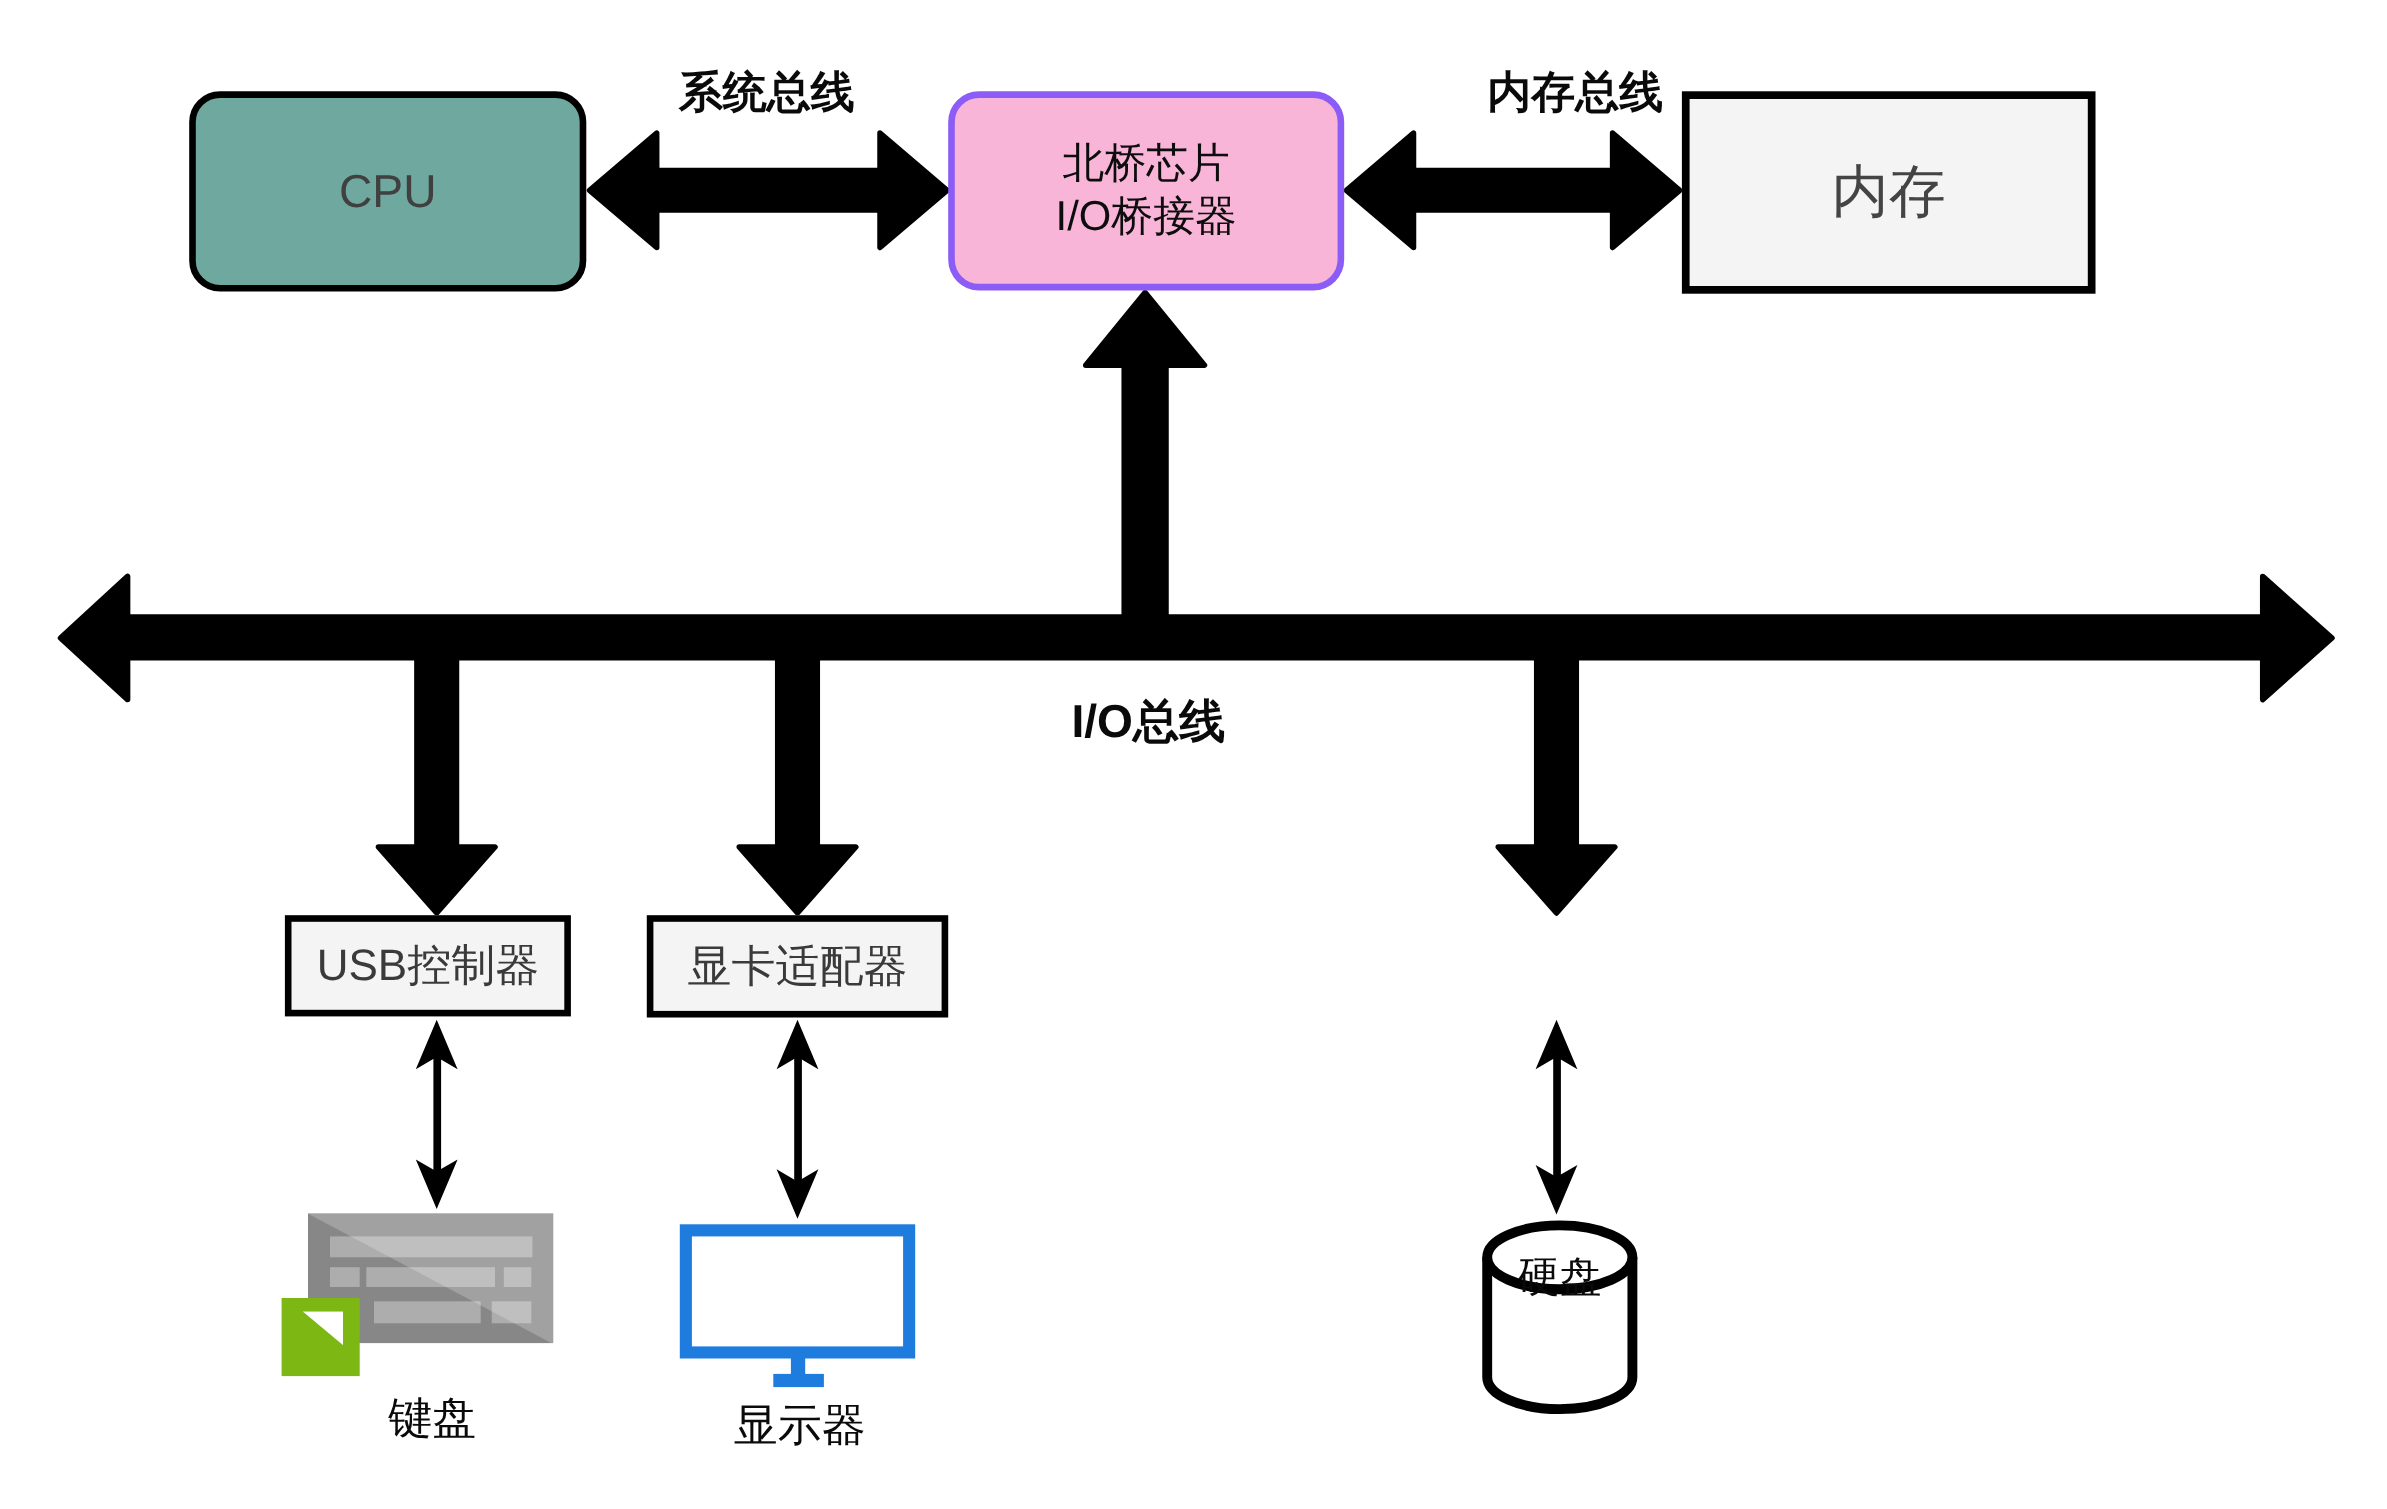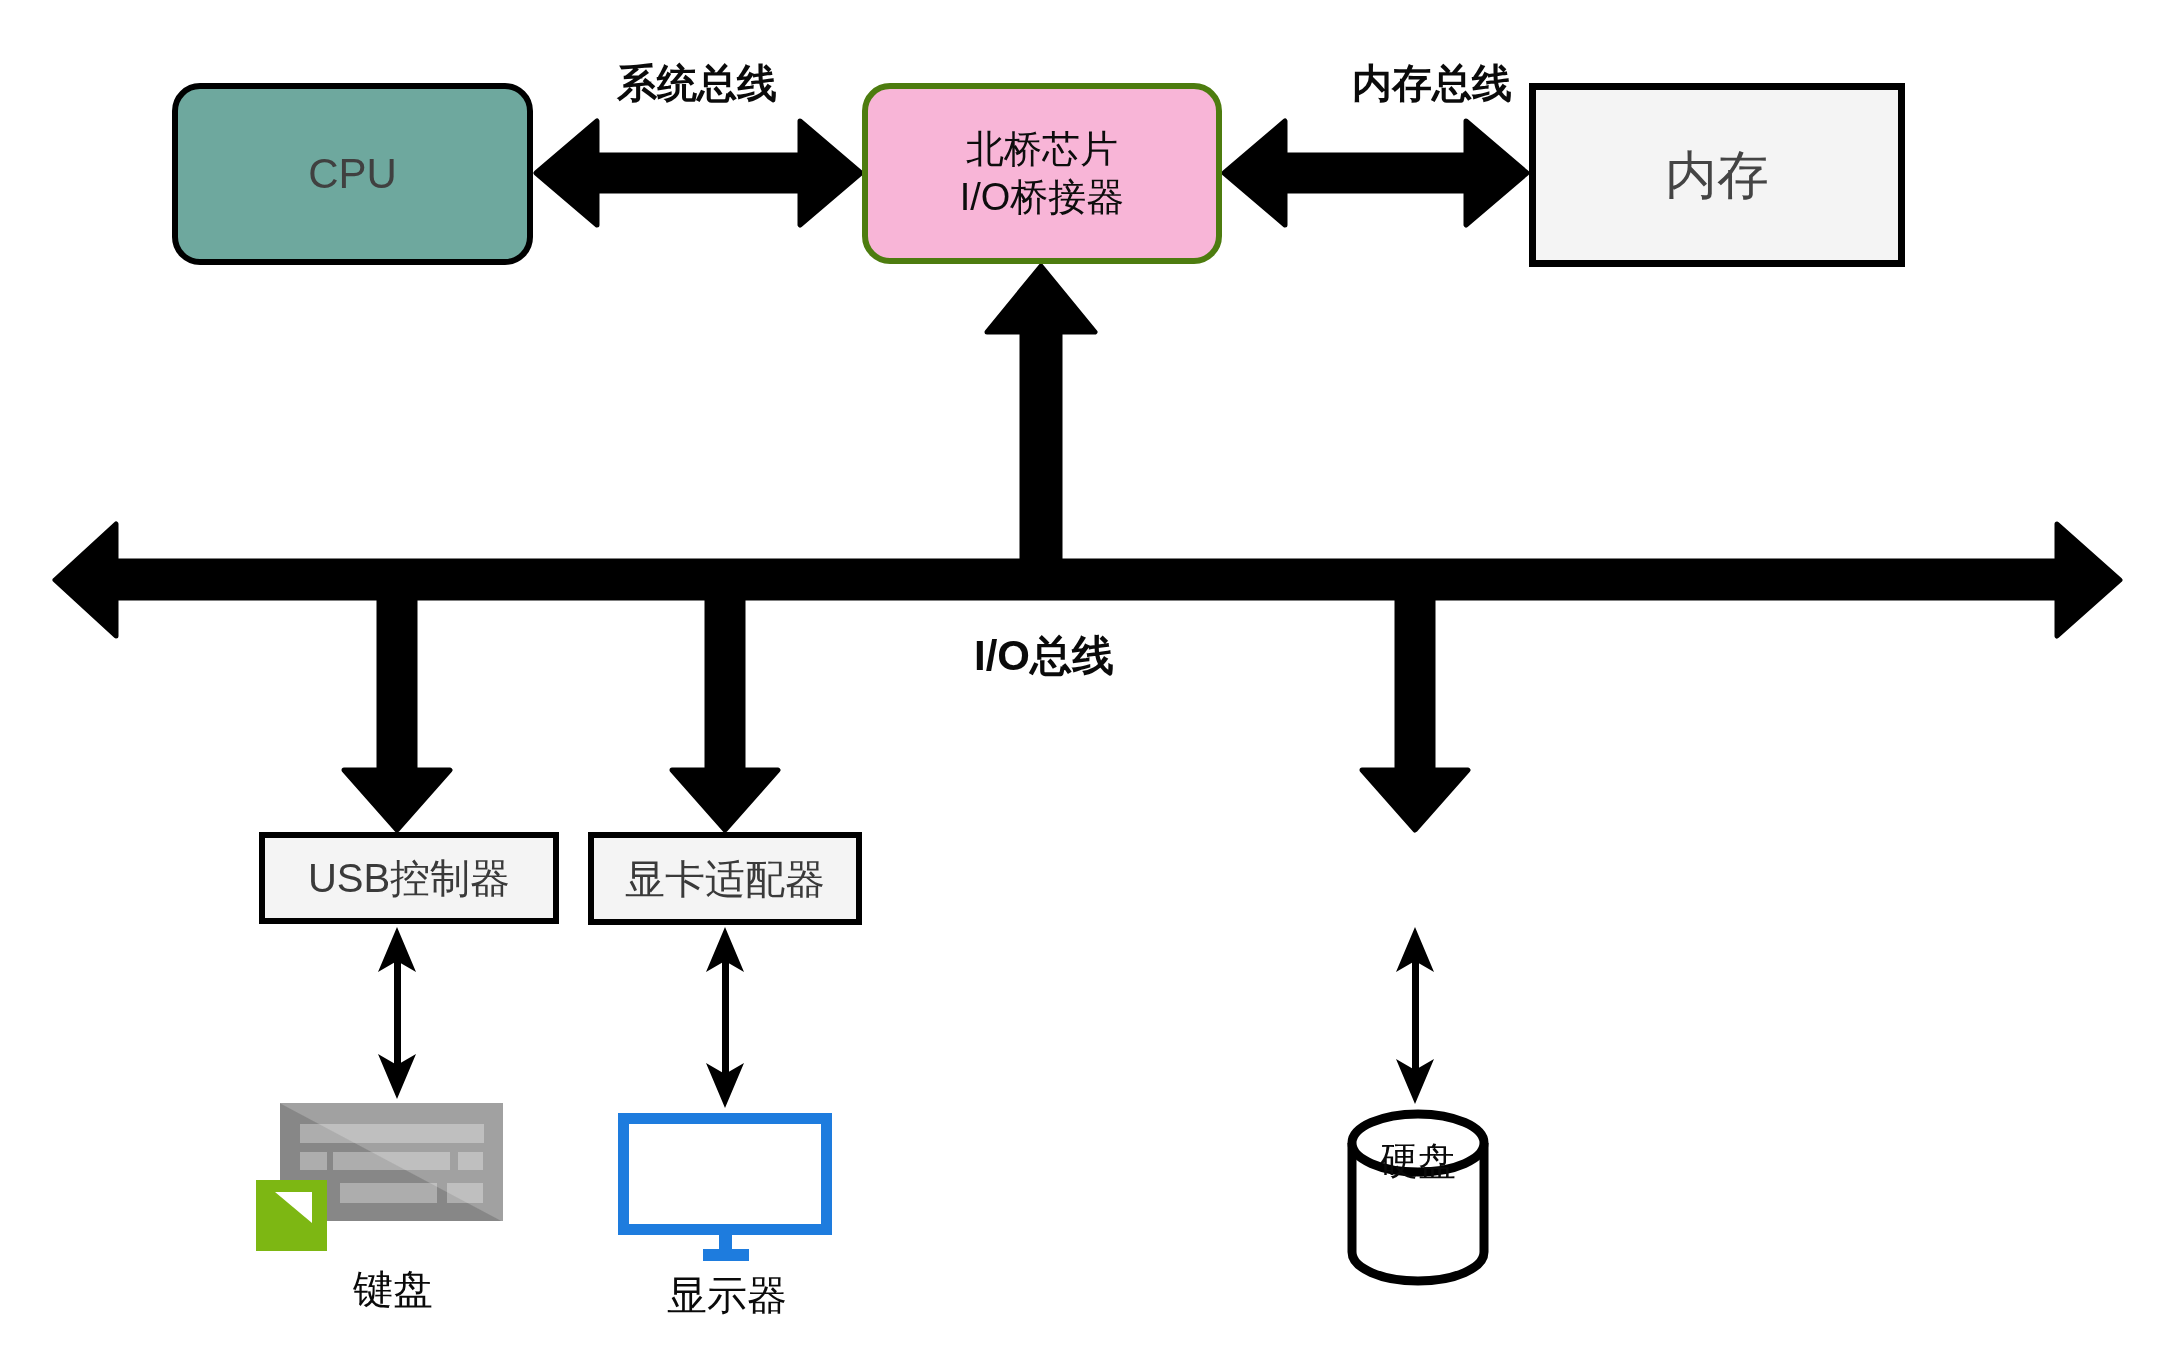--- a/index.html
+++ b/index.html
@@ -31,36 +31,36 @@
   .node-cpu {
     left: 172px; top: 83px; width: 361px; height: 182px;
     background: var(--cpu-fill, #6EA89E);
     border: 6px solid #000;
     border-radius: 28px;
     font-size: 42px; color: #404040; font-weight: 400;
   }
   .node-northbridge {
     left: 862px; top: 83px; width: 360px; height: 181px;
     background: var(--northbridge-fill, #F8B5D7);
-    border: 6px solid #4d7c0f;
+    border: 6px solid #8b5cf6;
     border-radius: 28px;
     font-size: 38px; color: #0d0d0d; font-weight: 500;
   }
   .node-memory {
     left: 1529px; top: 83px; width: 376px; height: 184px;
     background: var(--box-fill, #F4F4F4);
     border: 7px solid #000;
     font-size: 52px; color: #444; font-weight: 500;
   }
   .node-controller {
     background: var(--box-fill, #F4F4F4);
     border: 6px solid #000;
     font-size: 40px; color: #3a3a3a; font-weight: 500;
   }
-  .node-usb  { left: 259px;  top: 832px; width: 300px; height: 92px; }
+  .node-usb  { left: 259px;  top: 832px; width: 260px; height: 92px; }
   .node-gfx  { left: 588px;  top: 832px; width: 274px; height: 93px; }
   .node-disk { left: 1278px; top: 832px; width: 274px; height: 93px; }
 
   .bus-label {
     position: absolute;
     transform: translateX(-50%);
     white-space: nowrap;
     font-weight: 600;
     color: #0a0a0a;
     z-index: 2;

